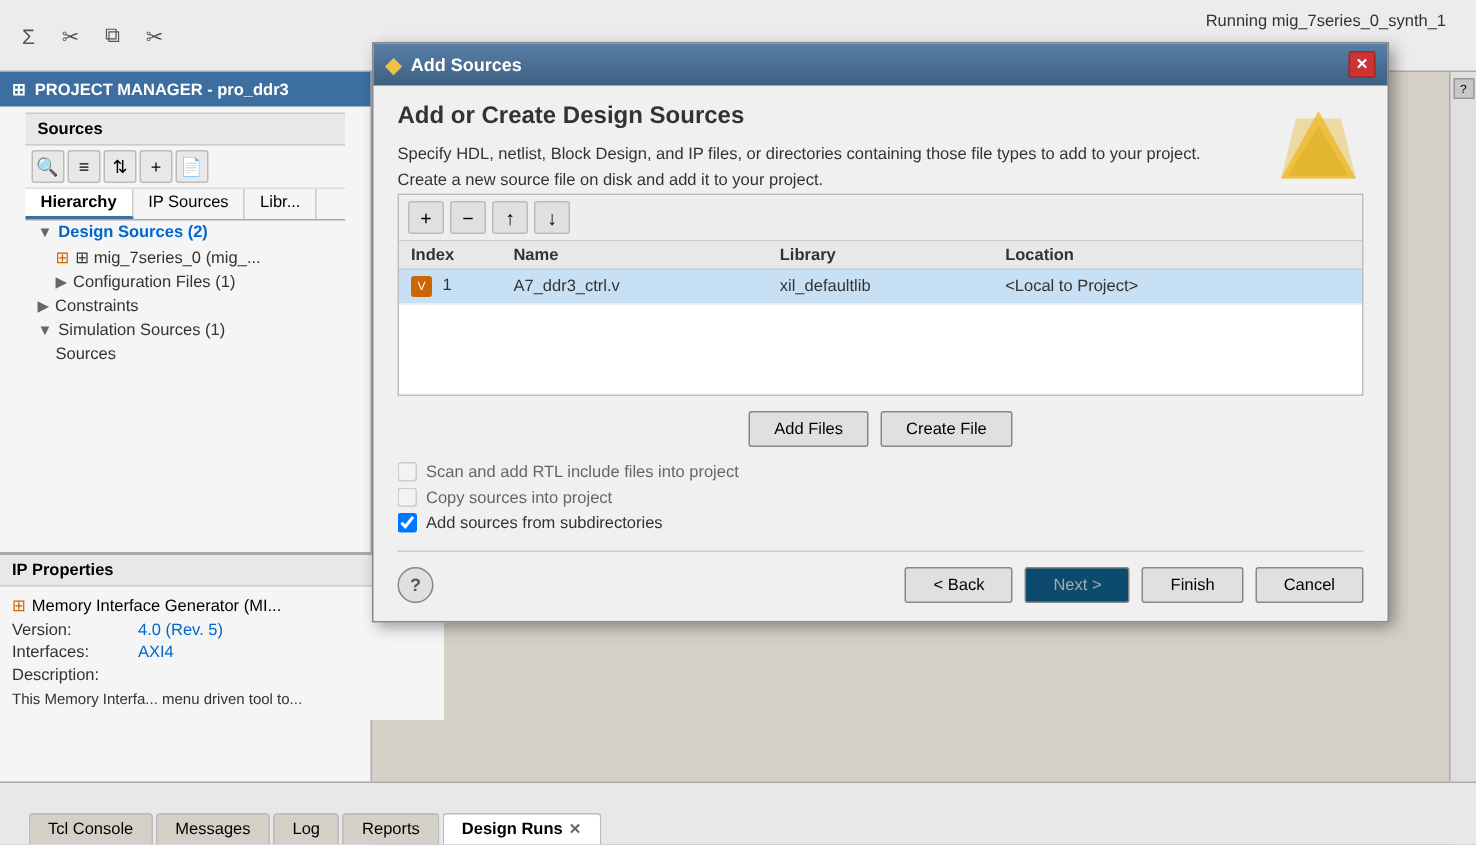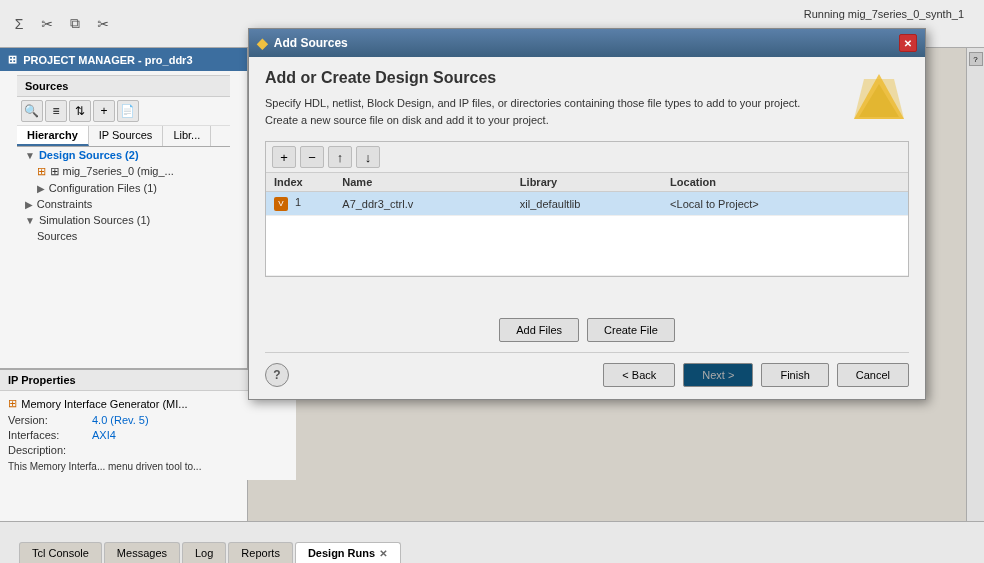--- a/index.html
+++ b/index.html
@@ -264,21 +264,20 @@
     }
 
     .dialog-body {
       padding: 12px 16px;
     }
 
     .dialog-header-section {
       display: flex;
       align-items: flex-start;
       justify-content: space-between;
-      margin-bottom: 12px;
     }
 
     .dialog-main-title {
       font-size: 16px;
       font-weight: bold;
       color: #333;
       margin-bottom: 8px;
     }
 
     .dialog-description {
@@ -368,21 +367,20 @@
       justify-content: center;
     }
 
     .action-btn {
       padding: 5px 16px;
       border: 1px solid #888;
       background: #e0e0e0;
       cursor: pointer;
       font-size: 11px;
       border-radius: 2px;
-      margin-top: 31px;
     }
     .action-btn.primary {
       background: #dde8f5;
       border-color: #6688bb;
     }
 
     .checkbox-options {
       margin-bottom: 12px;
     }
 
@@ -635,20 +633,34 @@
             </tr>
           </tbody>
         </table>
       </div>
 
       <div class="action-buttons">
         <button class="action-btn">Add Files</button>
         <button class="action-btn">Create File</button>
       </div>
 
+      <div class="checkbox-options">
+        <div class="checkbox-row">
+          <input type="checkbox" id="scan-rtl" disabled="" style="">
+          <label for="scan-rtl">Scan and add RTL include files into project</label>
+        </div>
+        <div class="checkbox-row">
+          <input type="checkbox" id="copy-sources" disabled="" style="">
+          <label for="copy-sources">Copy sources into project</label>
+        </div>
+        <div class="checkbox-row enabled">
+          <input type="checkbox" id="add-subdirs" checked="" style="">
+          <label for="add-subdirs">Add sources from subdirectories</label>
+        </div>
+      </div>
 
       <div class="dialog-footer">
         <button class="help-btn">?</button>
         <div class="footer-right">
           <button class="footer-btn">&lt; Back</button>
           <button class="footer-btn disabled-btn">Next &gt;</button>
           <button class="footer-btn">Finish</button>
           <button class="footer-btn">Cancel</button>
         </div>
       </div>

